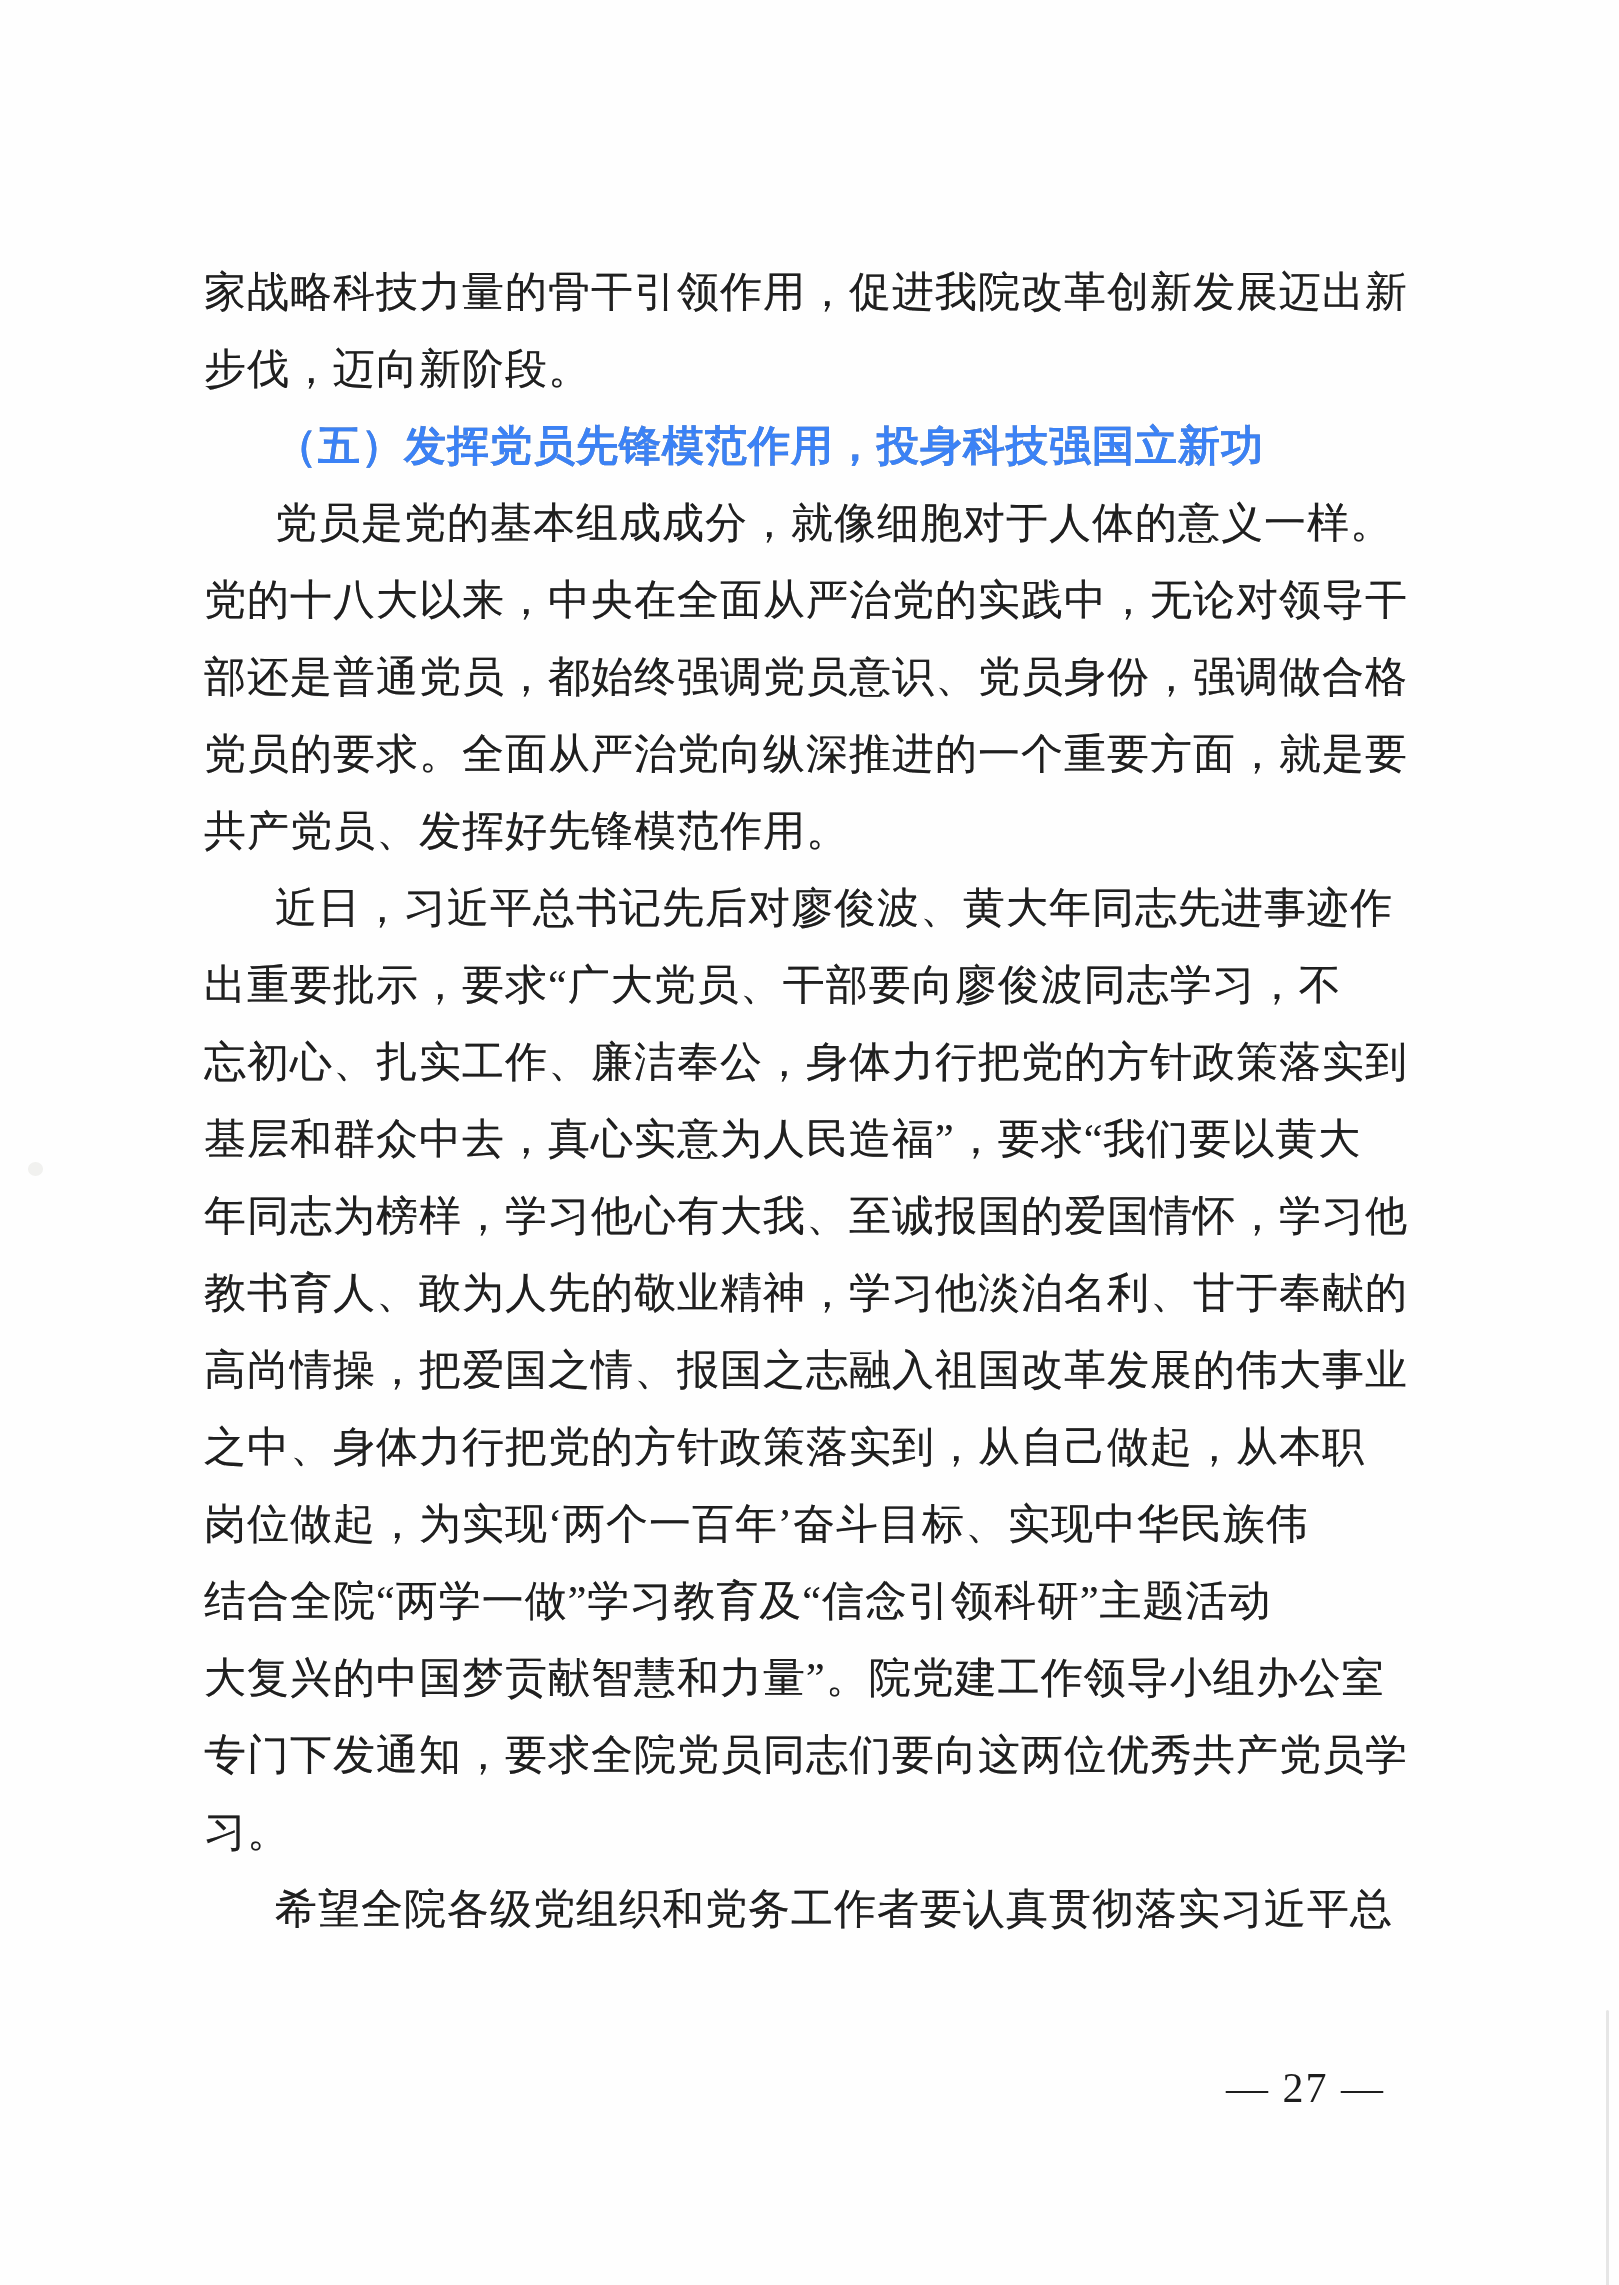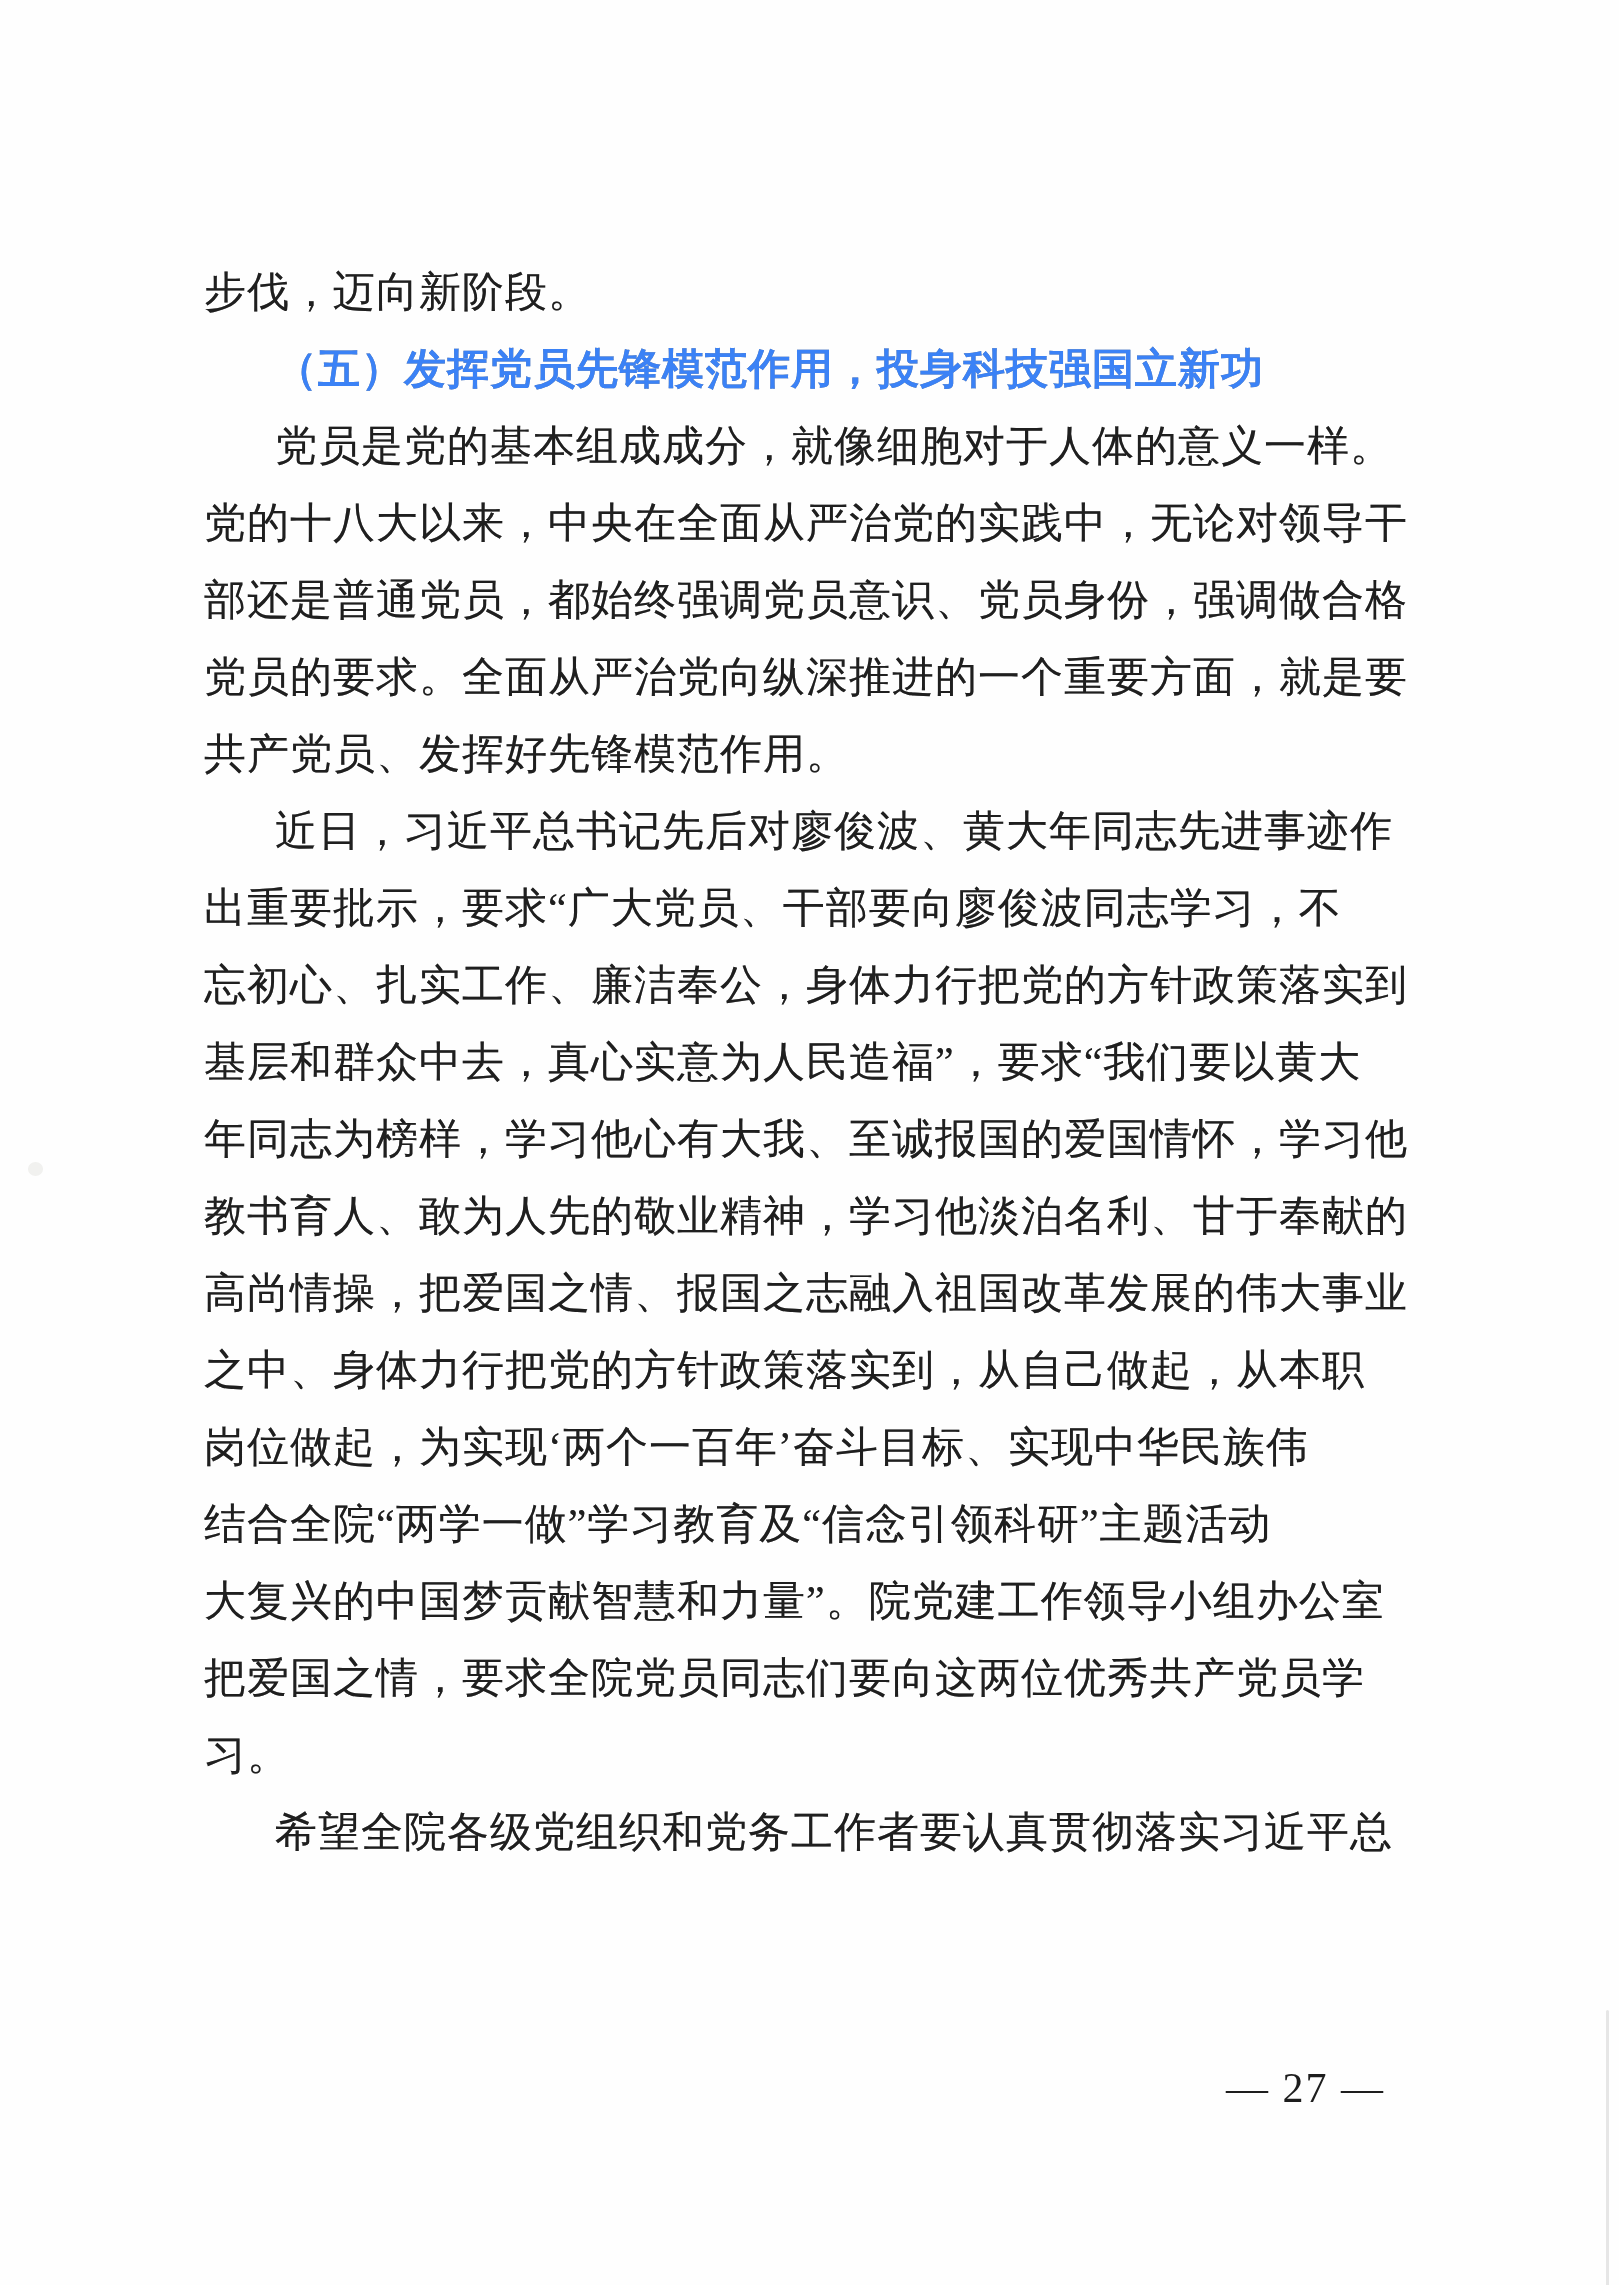--- a/index.html
+++ b/index.html
@@ -68,39 +68,40 @@
     border-radius: 50%;
     background: #f1f1ef;
   }
 </style>
 </head>
 <body>
 
 <div class="page" style="background: rgb(254, 254, 254);">
 
   <div class="text-block">
+      <div class="line body">家战略科技力量的骨干引领作用，促进我院改革创新发展迈出新</div>
       <div class="line body">步伐，迈向新阶段。</div>
       <div class="line heading indent">（五）发挥党员先锋模范作用，投身科技强国立新功</div>
       <div class="line body indent">党员是党的基本组成成分，就像细胞对于人体的意义一样。</div>
       <div class="line body">党的十八大以来，中央在全面从严治党的实践中，无论对领导干</div>
       <div class="line body">部还是普通党员，都始终强调党员意识、党员身份，强调做合格</div>
       <div class="line body">党员的要求。全面从严治党向纵深推进的一个重要方面，就是要</div>
       <div class="line body">共产党员、发挥好先锋模范作用。</div>
       <div class="line body indent">近日，习近平总书记先后对廖俊波、黄大年同志先进事迹作</div>
       <div class="line body">出重要批示，要求“广大党员、干部要向廖俊波同志学习，不</div>
       <div class="line body">忘初心、扎实工作、廉洁奉公，身体力行把党的方针政策落实到</div>
       <div class="line body">基层和群众中去，真心实意为人民造福”，要求“我们要以黄大</div>
       <div class="line body">年同志为榜样，学习他心有大我、至诚报国的爱国情怀，学习他</div>
       <div class="line body">教书育人、敢为人先的敬业精神，学习他淡泊名利、甘于奉献的</div>
       <div class="line body">高尚情操，把爱国之情、报国之志融入祖国改革发展的伟大事业</div>
       <div class="line body">之中、身体力行把党的方针政策落实到，从自己做起，从本职</div>
       <div class="line body">岗位做起，为实现‘两个一百年’奋斗目标、实现中华民族伟</div>
       <div class="line body">结合全院“两学一做”学习教育及“信念引领科研”主题活动</div>
       <div class="line body">大复兴的中国梦贡献智慧和力量”。院党建工作领导小组办公室</div>
-      <div class="line body">把爱国之情，要求全院党员同志们要向这两位优秀共产党员学</div>
+      <div class="line body">专门下发通知，要求全院党员同志们要向这两位优秀共产党员学</div>
       <div class="line body">习。</div>
       <div class="line body indent">希望全院各级党组织和党务工作者要认真贯彻落实习近平总</div>
     </div>
 
   <div class="page-number">— 27 —</div>
 
   <div class="scan-smudge"></div>
 
   <div class="scan-streak" style="background: rgb(201, 201, 201);"></div>
 

